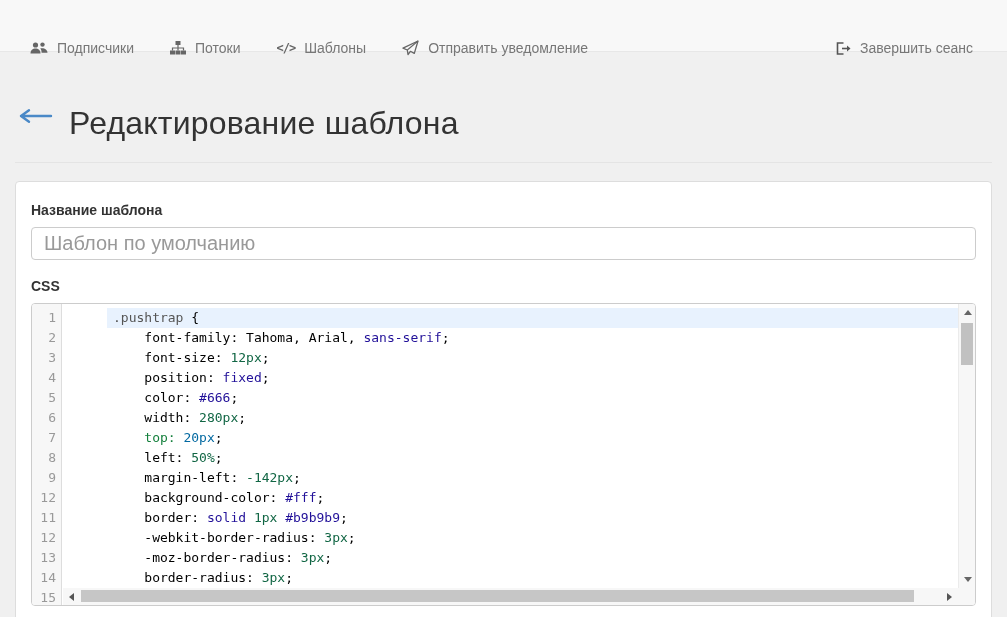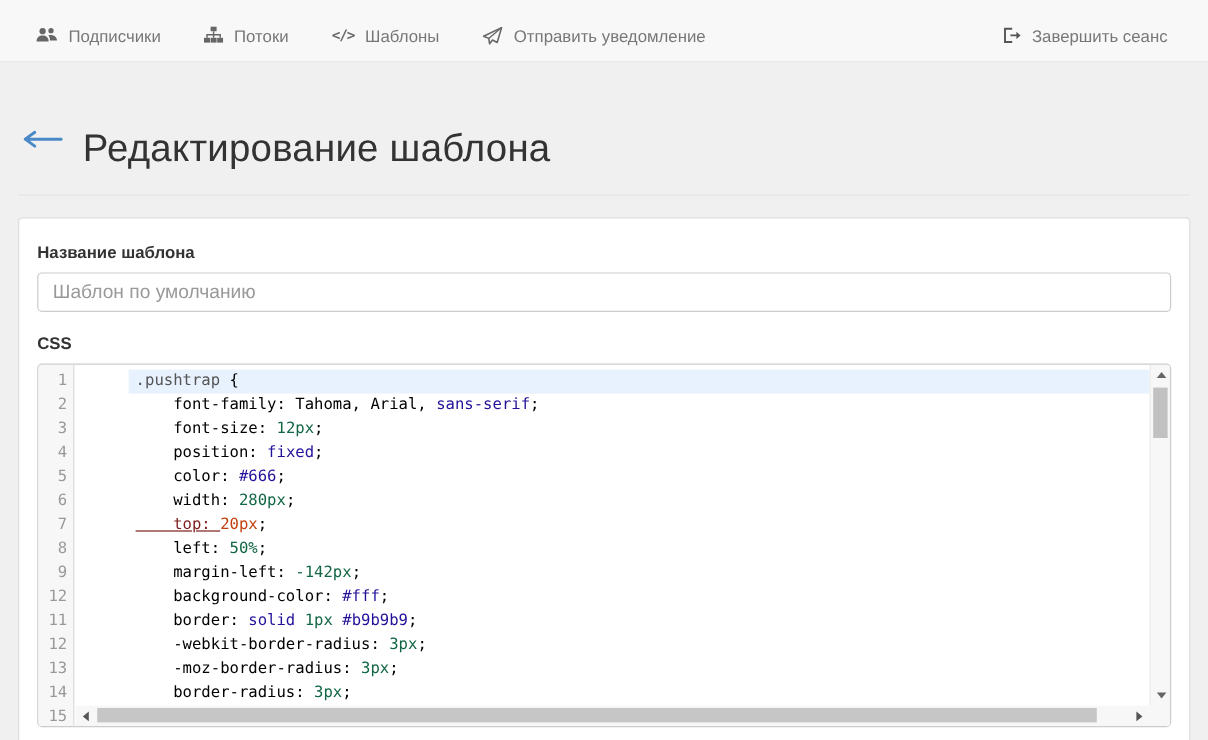--- a/index.html
+++ b/index.html
@@ -15,21 +15,21 @@
     height: 52px;
     background: #f8f8f8;
     border-bottom: 1px solid #e7e7e7;
     display: flex;
     align-items: center;
     padding: 0 14px;
   }
   .nav-left { display: flex; align-items: center; }
   .nav-item {
     display: flex;
-    align-items: flex-start;
+    align-items: center;
     gap: 9px;
     padding: 0 20px 0 16px;
     height: 52px;
     color: #777;
     font-size: 14px;
     cursor: pointer;
     white-space: nowrap;
     margin-top: 45px;
   }
   .nav-item .icon { color: #666; display: inline-flex; align-items: center; }
@@ -60,21 +60,21 @@
     padding: 20px 15px 30px 15px;
     min-height: 440px;
   }
   .field-label { font-size: 14px; font-weight: bold; color: #333; margin-bottom: 9px; }
   .text-input {
     width: 100%;
     height: 33px;
     border: 1px solid #ccc;
     border-radius: 4px;
     padding: 1px 12px;
-    font-size: 16px;
+    font-size: 20px;
     font-family: "Liberation Sans", sans-serif;
     color: #999;
     background: #fff;
     outline: none;
     margin-bottom: 18px;
   }
 
   
   .editor {
     position: relative;
@@ -241,21 +241,21 @@
           <div class="ln">14</div>
           <div class="ln">15</div>
         </div>
       <div class="editor-code">
           <div class="code-line active"><span style="color: rgb(85, 85, 85);">.pushtrap</span><span style="color: rgb(0, 0, 0);"> {</span></div>
           <div class="code-line"><span style="color: rgb(0, 0, 0);">    font-family: Tahoma, Arial, </span><span style="color: rgb(34, 17, 153);">sans-serif</span><span style="color: rgb(0, 0, 0);">;</span></div>
           <div class="code-line"><span style="color: rgb(0, 0, 0);">    font-size: </span><span style="color: rgb(17, 102, 68);">12px</span><span style="color: rgb(0, 0, 0);">;</span></div>
           <div class="code-line"><span style="color: rgb(0, 0, 0);">    position: </span><span style="color: rgb(34, 17, 153);">fixed</span><span style="color: rgb(0, 0, 0);">;</span></div>
           <div class="code-line"><span style="color: rgb(0, 0, 0);">    color: </span><span style="color: rgb(34, 17, 153);">#666</span><span style="color: rgb(0, 0, 0);">;</span></div>
           <div class="code-line"><span style="color: rgb(0, 0, 0);">    width: </span><span style="color: rgb(17, 102, 68);">280px</span><span style="color: rgb(0, 0, 0);">;</span></div>
-          <div class="code-line"><span style="color: #7f1d1d; text-decoration: underline;">    top: </span><span style="color: #c2410c;">20px</span><span style="color: rgb(0, 0, 0);">;</span></div>
+          <div class="code-line"><span style="color: #15803d;">    top: </span><span style="color: #0369a1;">20px</span><span style="color: rgb(0, 0, 0);">;</span></div>
           <div class="code-line"><span style="color: rgb(0, 0, 0);">    left: </span><span style="color: rgb(17, 102, 68);">50%</span><span style="color: rgb(0, 0, 0);">;</span></div>
           <div class="code-line"><span style="color: rgb(0, 0, 0);">    margin-left: </span><span style="color: rgb(17, 102, 68);">-142px</span><span style="color: rgb(0, 0, 0);">;</span></div>
           <div class="code-line"><span style="color: rgb(0, 0, 0);">    background-color: </span><span style="color: rgb(34, 17, 153);">#fff</span><span style="color: rgb(0, 0, 0);">;</span></div>
           <div class="code-line"><span style="color: rgb(0, 0, 0);">    border: </span><span style="color: rgb(34, 17, 153);">solid</span><span style="color: rgb(0, 0, 0);"> </span><span style="color: rgb(17, 102, 68);">1px</span><span style="color: rgb(0, 0, 0);"> </span><span style="color: rgb(34, 17, 153);">#b9b9b9</span><span style="color: rgb(0, 0, 0);">;</span></div>
           <div class="code-line"><span style="color: rgb(0, 0, 0);">    -webkit-border-radius: </span><span style="color: rgb(17, 102, 68);">3px</span><span style="color: rgb(0, 0, 0);">;</span></div>
           <div class="code-line"><span style="color: rgb(0, 0, 0);">    -moz-border-radius: </span><span style="color: rgb(17, 102, 68);">3px</span><span style="color: rgb(0, 0, 0);">;</span></div>
           <div class="code-line"><span style="color: rgb(0, 0, 0);">    border-radius: </span><span style="color: rgb(17, 102, 68);">3px</span><span style="color: rgb(0, 0, 0);">;</span></div>
           <div class="code-line"></div>
         </div>
 

